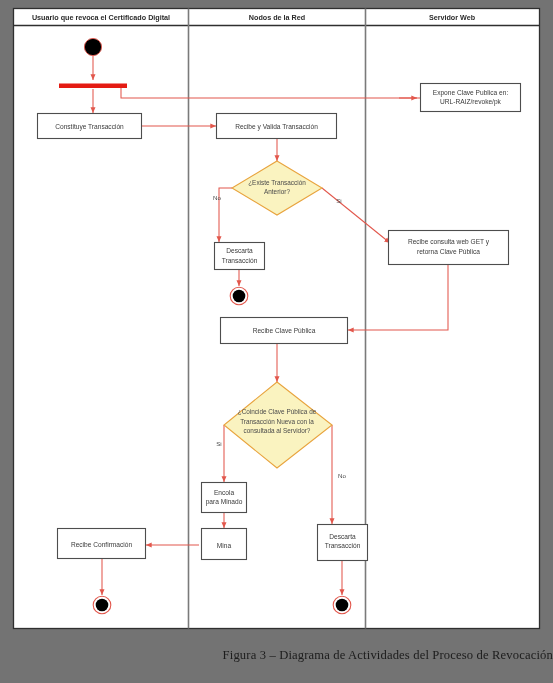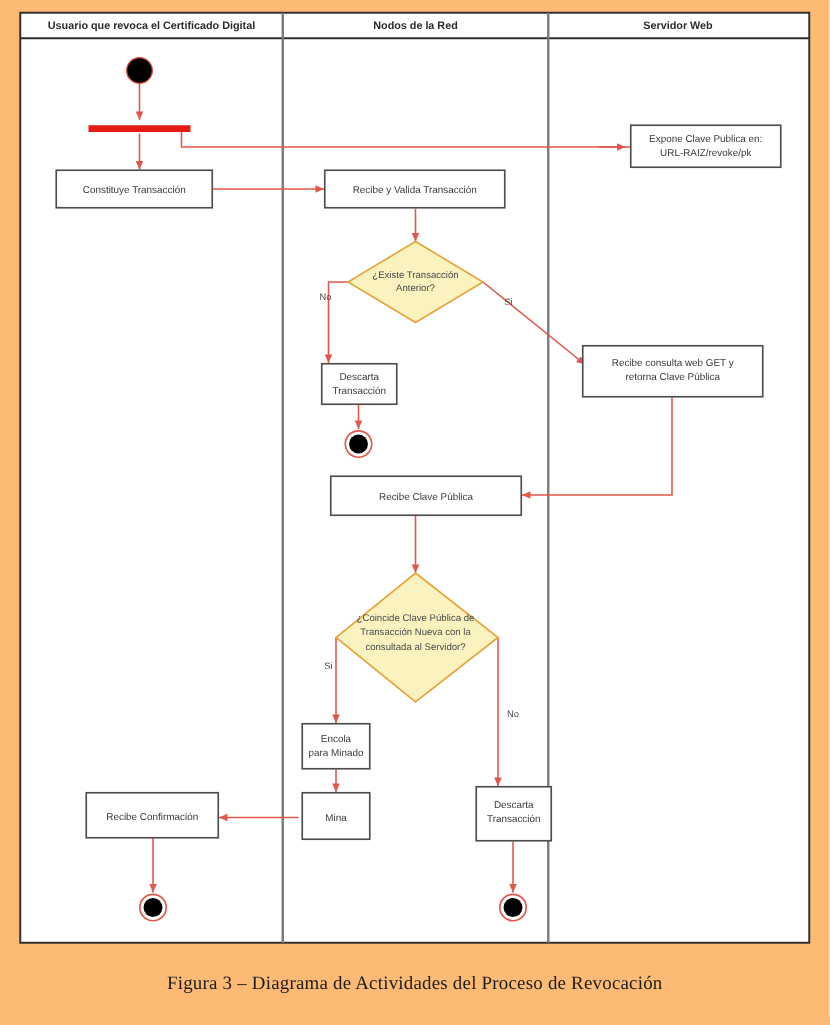--- a/index.html
+++ b/index.html
@@ -5,21 +5,21 @@
   html, body {
     margin: 0;
     padding: 0;
     background: #ffffff;
     font-family: "Liberation Sans", sans-serif;
   }
   #page {
     position: relative;
     width: 553px;
     height: 683px;
-    background: #fdba74;
+    background: #737373;
     overflow: hidden;
   }
   #diagram-wrap {
     position: absolute;
     left: 0;
     top: 0;
     width: 553px;
     height: 640px;
   }
   svg.diagram {
@@ -44,21 +44,21 @@
   .edge-label {
     font-family: "Liberation Sans", sans-serif;
     font-size: 6.2px;
     fill: #4a4a4a;
   }
   .caption {
     position: absolute;
     left: 0;
     top: 648px;
     width: 553px;
-    text-align: center;
+    text-align: right;
     font-family: "Liberation Serif", serif;
     font-size: 12.6px;
     color: #1c1c1c;
     letter-spacing: 0.15px;
   }
 </style>
 </head>
 <body>
 
 <div id="page">

